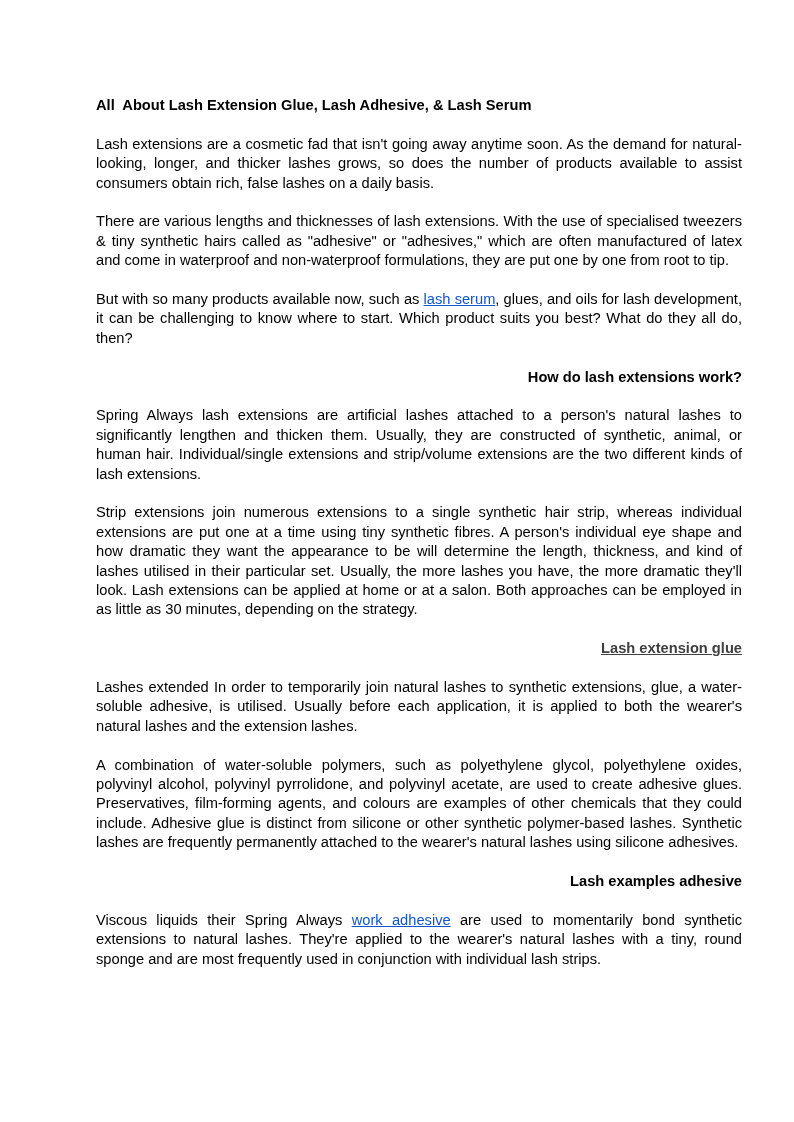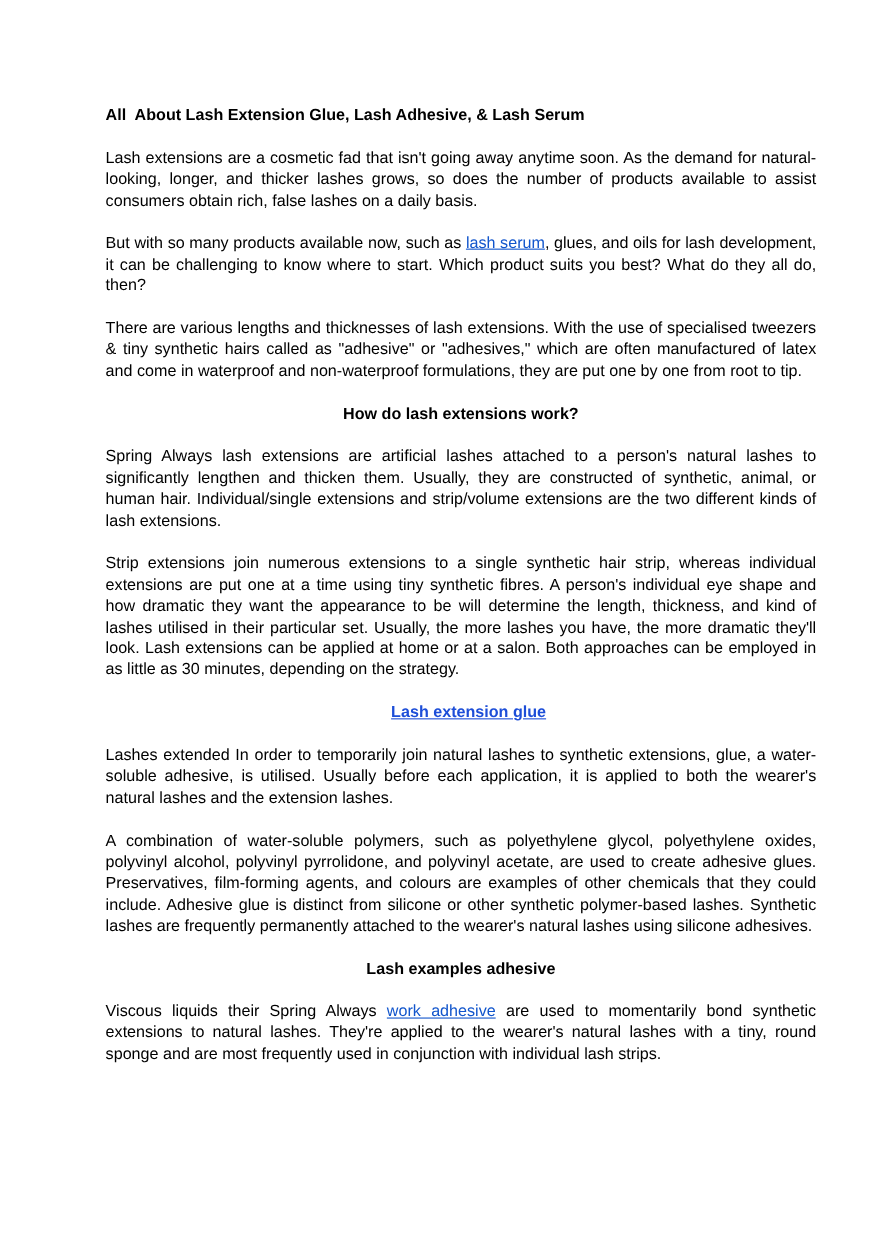--- a/index.html
+++ b/index.html
@@ -26,51 +26,51 @@
     white-space: pre-wrap;
     text-align: left;
   }
   .para {
     margin: 0 0 19.4px 0;
     text-align: justify;
   }
   .heading {
     font-weight: bold;
     margin: 0 0 19.4px 0;
-    text-align: center;
+    text-align: right;
   }
   .inline-link {
     color: #1155cc;
     text-decoration: underline;
     cursor: pointer;
   }
   .heading-link {
-    color: #1d4ed8;
+    color: #404040;
     font-weight: bold;
     text-decoration: underline;
     cursor: pointer;
     margin-left: 14px;
   }
 </style>
 </head>
 <body>
 
 <div class="page">
 
   <div class="doc-title">All  About Lash Extension Glue, Lash Adhesive, &amp; Lash Serum</div>
 
   <p class="para">
     <span>Lash extensions are a cosmetic fad that isn't going away anytime soon. As the demand for natural-looking, longer, and thicker lashes grows, so does the number of products available to assist consumers obtain rich, false lashes on a daily basis.</span>
   </p>
 
-  <p class="para"><span>But with so many products available now, such as </span><a class="inline-link">lash serum</a><span>, glues, and oils for lash development, it can be challenging to know where to start. Which product suits you best? What do they all do, then?</span></p>
-
   <p class="para">
     <span>There are various lengths and thicknesses of lash extensions. With the use of specialised tweezers &amp; tiny synthetic hairs called as "adhesive" or "adhesives," which are often manufactured of latex and come in waterproof and non-waterproof formulations, they are put one by one from root to tip.</span>
   </p>
+
+  <p class="para"><span>But with so many products available now, such as </span><a class="inline-link">lash serum</a><span>, glues, and oils for lash development, it can be challenging to know where to start. Which product suits you best? What do they all do, then?</span></p>
 
   <div class="heading">How do lash extensions work?</div>
 
   <p class="para">
     <span>Spring Always lash extensions are artificial lashes attached to a person's natural lashes to significantly lengthen and thicken them. Usually, they are constructed of synthetic, animal, or human hair. Individual/single extensions and strip/volume extensions are the two different kinds of lash extensions.</span>
   </p>
 
   <p class="para">
     <span>Strip extensions join numerous extensions to a single synthetic hair strip, whereas individual extensions are put one at a time using tiny synthetic fibres. A person's individual eye shape and how dramatic they want the appearance to be will determine the length, thickness, and kind of lashes utilised in their particular set. Usually, the more lashes you have, the more dramatic they'll look. Lash extensions can be applied at home or at a salon. Both approaches can be employed in as little as 30 minutes, depending on the strategy.</span>
   </p>

